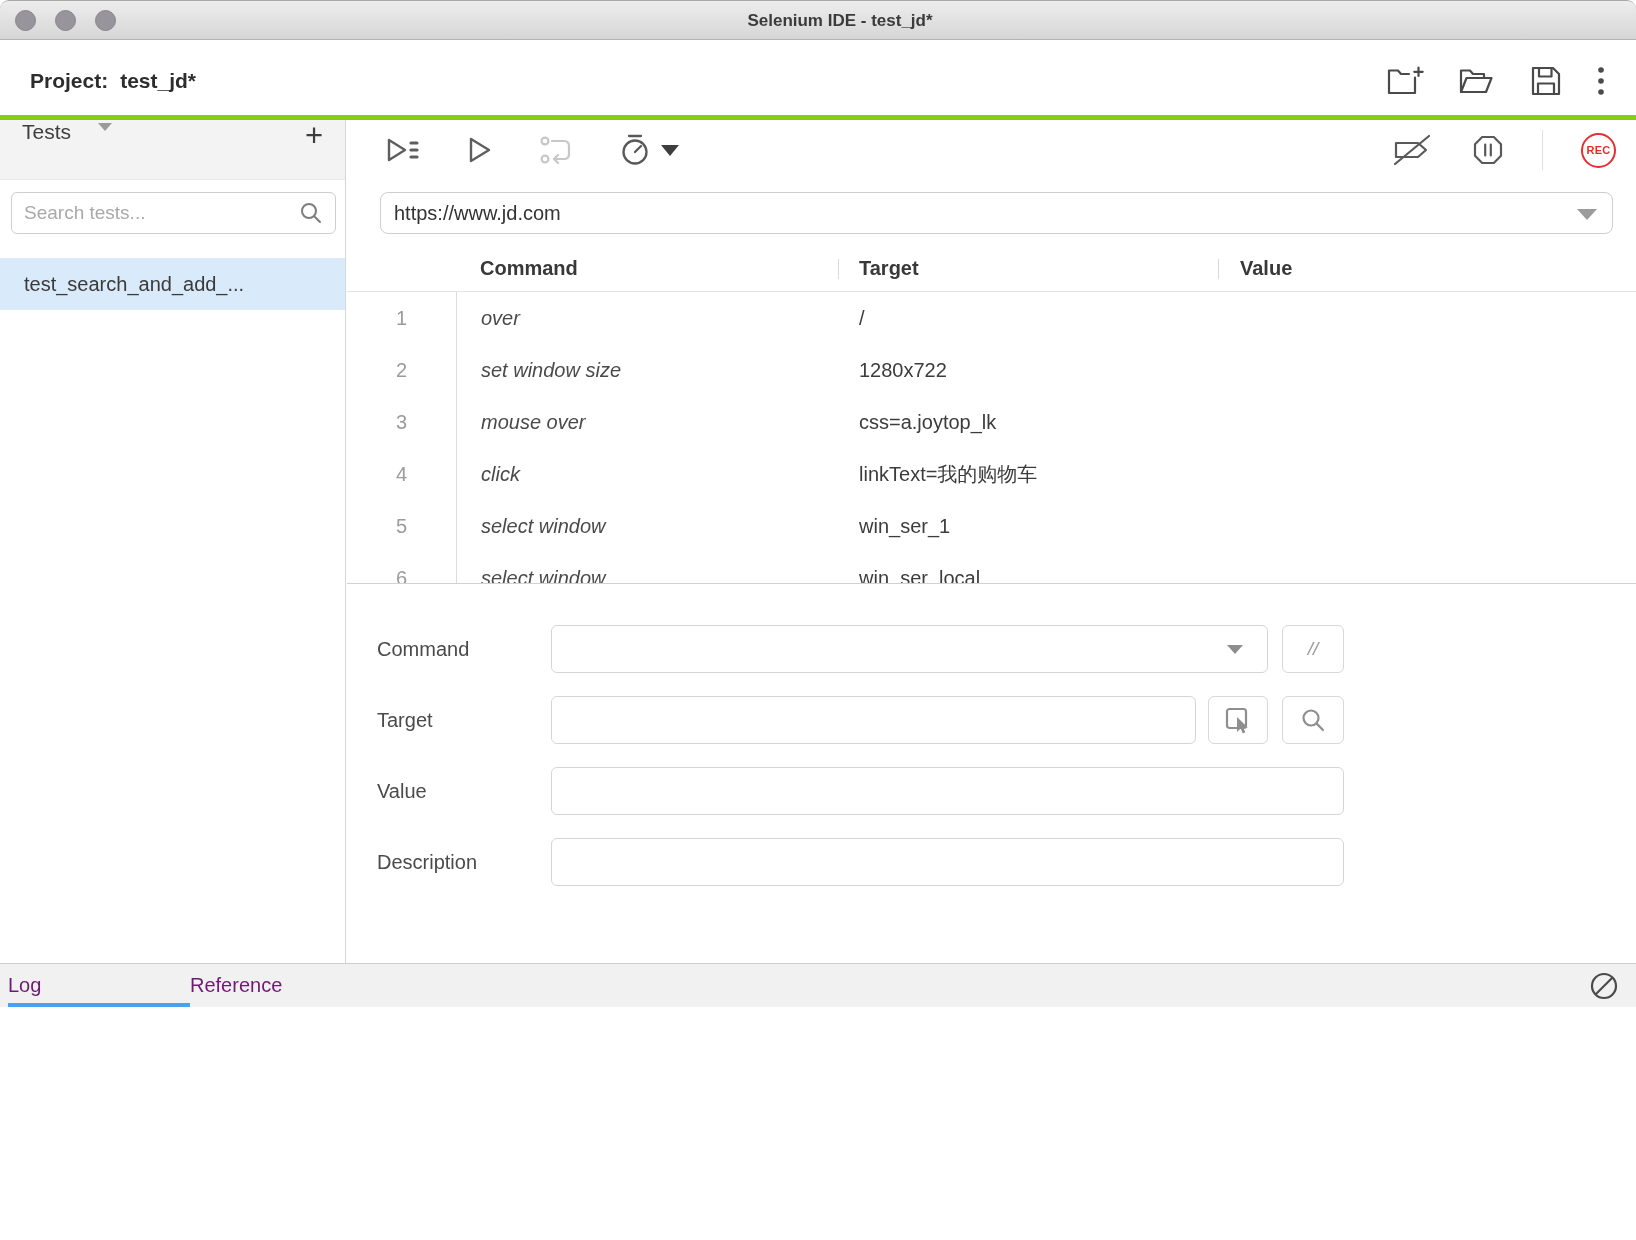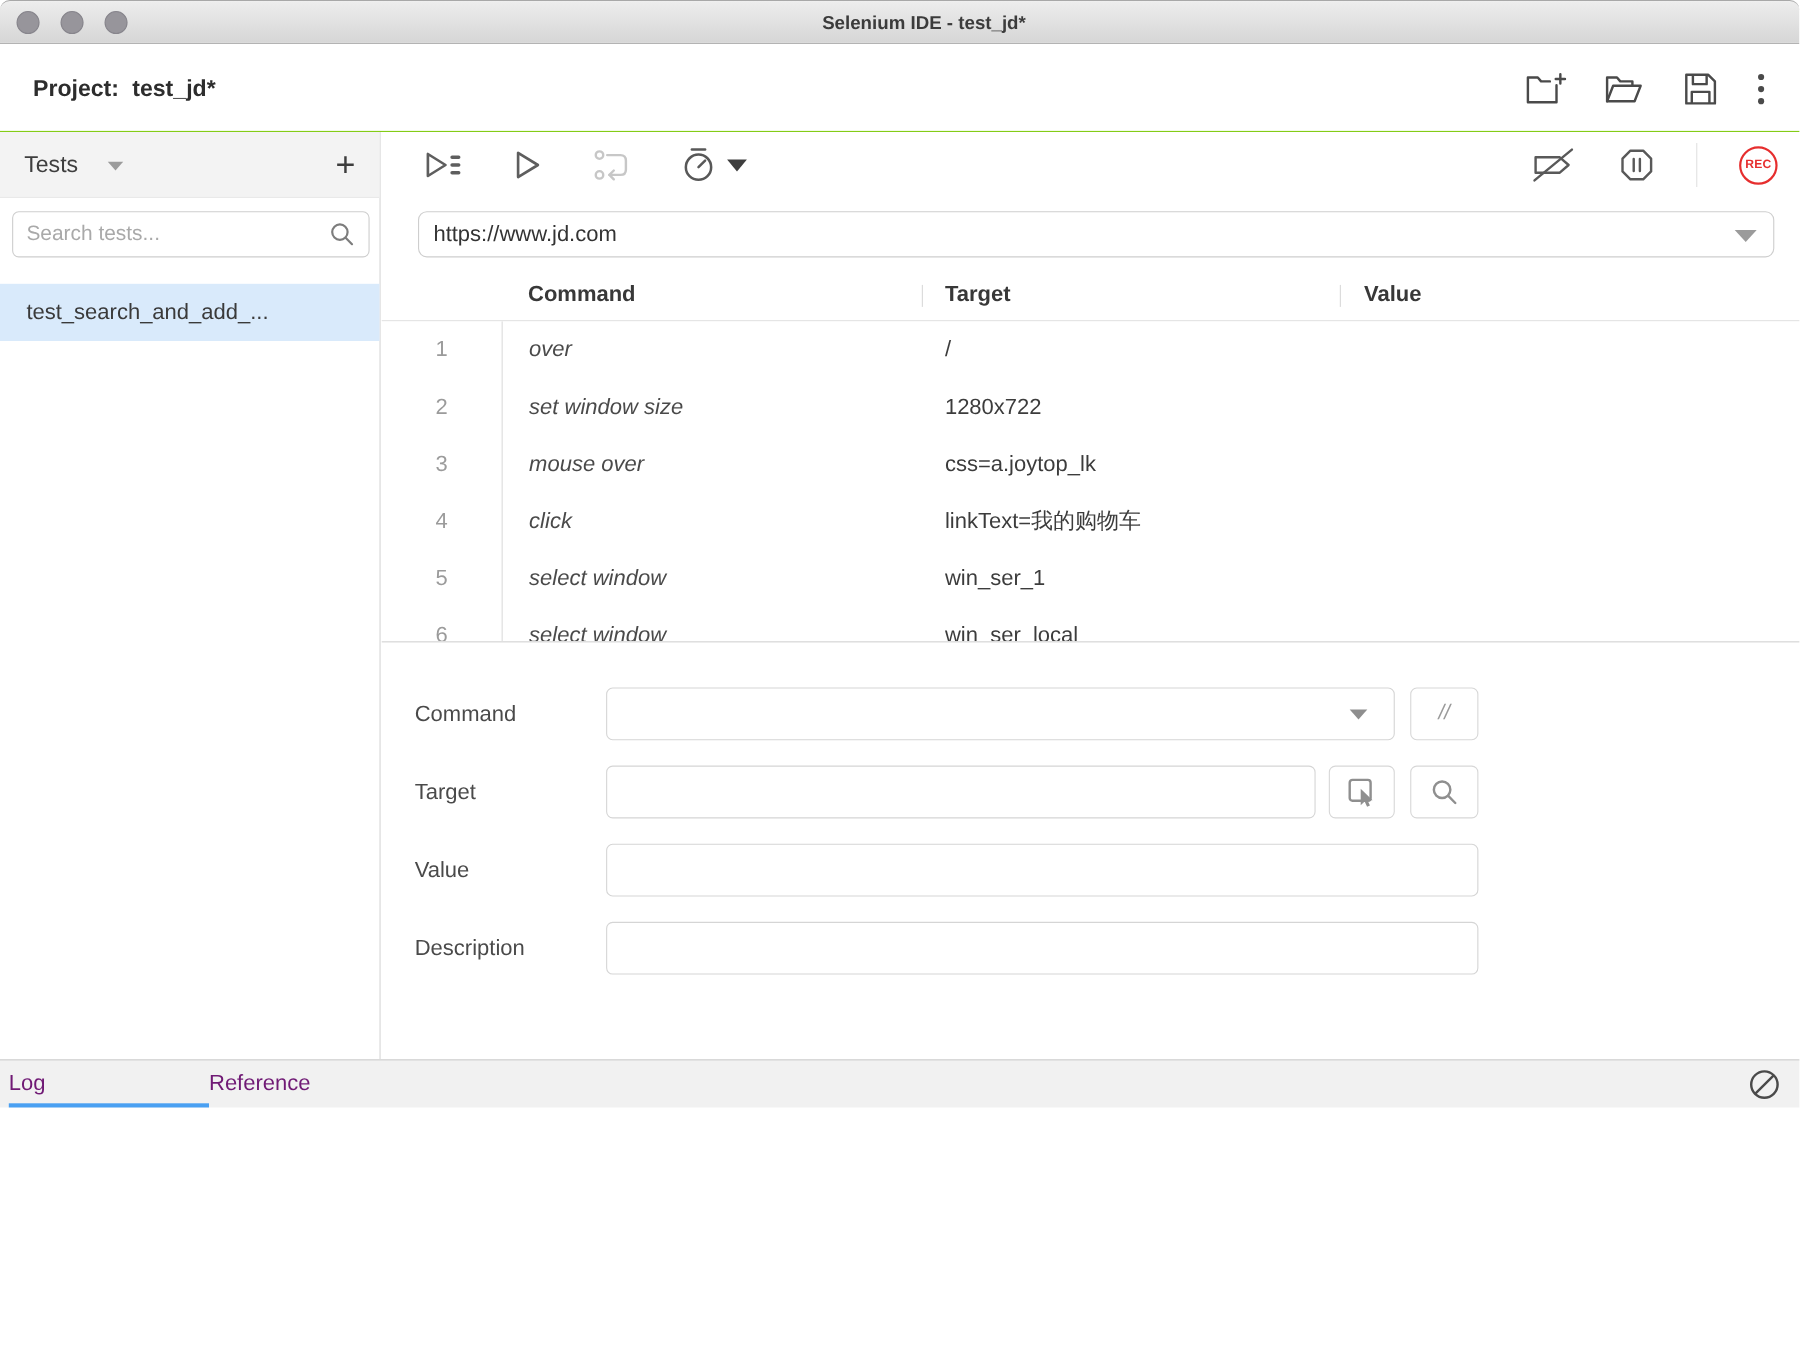--- a/index.html
+++ b/index.html
@@ -12,28 +12,28 @@
   .titlebar{
     position:absolute; left:0; top:0; right:0; height:40px;
     background:linear-gradient(#ededed,#d6d6d6);
     border-bottom:1px solid #b3b3b3; border-top:1px solid #a8a8a8;
     border-radius:9px 9px 0 0;
   }
   .lights{ position:absolute; left:15px; top:9px; display:flex; gap:19px; }
   .light{ width:21px; height:21px; border-radius:50%; background:#97959b; border:1px solid #87858c; }
   .win-title{ text-align:center; line-height:40px; font-size:17px; font-weight:600; color:#3b3b3b;padding-left:44px; }
   
-  .projectbar{ position:absolute; left:0; top:41px; right:0; height:79px; background:#fff; border-bottom:1px solid #84cc16; }
+  .projectbar{ position:absolute; left:0; top:41px; right:0; height:79px; background:#fff; border-bottom:5px solid #84cc16; }
   .proj-text{ position:absolute; left:30px; top:0; height:79px; display:flex; align-items:center; gap:12px;
     font-size:21px; font-weight:700; color:#2d2d2d; }
   .proj-icons{ position:absolute; right:30px; top:0; height:79px; display:flex; align-items:center; gap:33px; }
   .icon-btn{ display:flex; align-items:center; justify-content:center; background:none; border:none; cursor:default; }
   
   .sidebar{ position:absolute; left:0; top:120px; width:346px; height:843px; border-right:1px solid #d6d6d6; background:#fff; }
-  .sb-header{ height:60px; background:#f3f3f3; border-bottom:1px solid #e9e9e9; display:flex; align-items:center; padding:0 22px;gap:16px; }
+  .sb-header{ height:60px; background:#f3f3f3; border-bottom:1px solid #e9e9e9; display:flex; padding:0 22px;gap:16px; }
   .sb-title{ font-size:21px; color:#3e3e3e; }
   .caret-sm{ width:0; height:0; border-left:7px solid transparent; border-right:7px solid transparent; border-top:8px solid #9b9b9b; margin-left:11px; margin-top:3px; }
   .sb-add{ margin-left:auto; font-size:31px; font-weight:300; color:#3d3d3d; line-height:1; }
   .search-box{ position:absolute; left:11px; right:9px; top:72px; height:42px; border:1px solid #cecece; border-radius:6px;
     background:#fff; display:flex; align-items:center; padding:0 12px; }
   .search-box input{ flex:1; border:none; outline:none; font-size:19px; color:#4d7c0f; font-family:"Liberation Sans",sans-serif; background:transparent; }
   .search-box input::placeholder{ color:#a9a9a9; }
   .test-item{ position:absolute; left:0; right:0; top:138px; height:52px; background:#d9eafb; display:flex; align-items:center;
     padding-left:24px; font-size:20px; color:#3a3a3a; }
   

